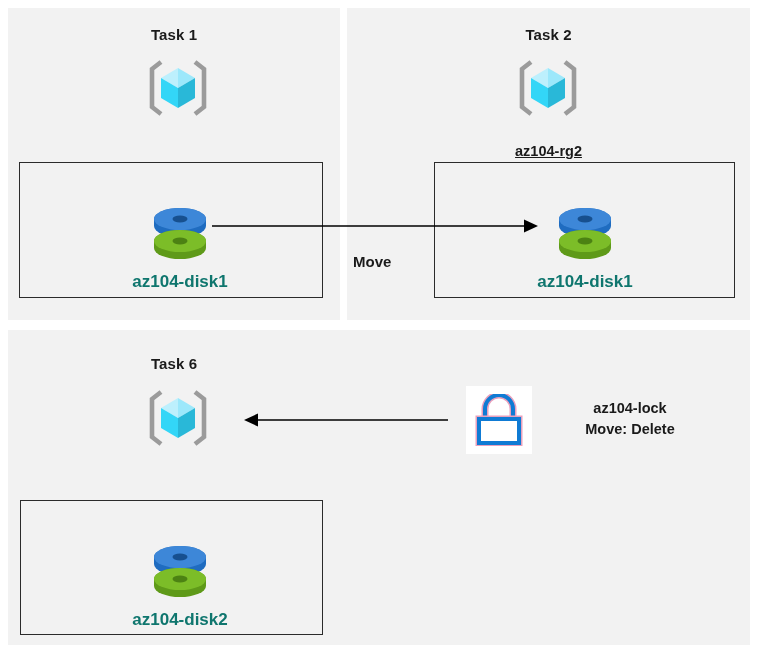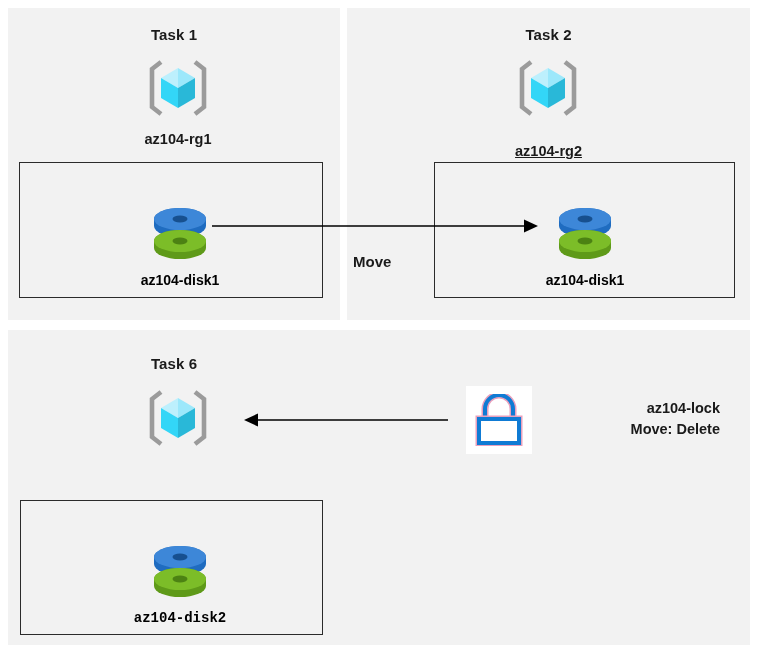--- a/index.html
+++ b/index.html
@@ -73,29 +73,29 @@
     position: absolute;
     width: 62px;
     height: 56px;
   }
   #disk-icon-1 { left: 141px; top: 196px; }
   #disk-icon-2 { left: 207px; top: 196px; }
   #disk-icon-3 { left: 141px; top: 212px; }
 
   .disk-label {
     position: absolute;
-    font-size: 14px;
-    font-weight: bold;
-    color: #000000;
+    font-size: 17px;
+    font-weight: bold;
+    color: #0f766e;
     text-align: center;
     white-space: nowrap;
   }
   #disk-label-1 { left: 22px;  top: 264px; width: 300px; }
   #disk-label-2 { left: 88px;  top: 264px; width: 300px; }
-  #disk-label-3 { left: 22px;  top: 280px; width: 300px; font-family: Liberation Mono, monospace; }
+  #disk-label-3 { left: 22px;  top: 280px; width: 300px; }
 
   .arrow-svg {
     position: absolute;
     overflow: visible;
   }
   #move-arrow  { left: 212px; top: 218px; }
   #lock-arrow  { left: 240px; top: 412px; }
 
   .arrow-label {
     position: absolute;
@@ -120,21 +120,21 @@
     left: 8px;
     top: 8px;
     width: 50px;
     height: 52px;
   }
   .lock-text {
     position: absolute;
     left: 540px;
     top: 398px;
     width: 180px;
-    text-align: right;
+    text-align: center;
     font-size: 14.5px;
     font-weight: bold;
     color: #1a1a1a;
     line-height: 21px;
   }
   .lock-text div { white-space: nowrap; }
 </style>
 </head>
 <body>
 
@@ -151,21 +151,20 @@
         </g>
         <g>
           <polygon points="31,10 48,20 31,30" fill="#9ce8fb"></polygon>
           <polygon points="31,10 14,20 31,30" fill="#bdf0fd"></polygon>
           <polygon points="14,20 31,30 31,50 14,40" fill="#33d6f7"></polygon>
           <polygon points="48,20 31,30 31,50 48,40" fill="#29b8d8"></polygon>
         </g>
       </svg>
     </div>
 
-    <div class="rg-label" id="rg-label-1">az104-rg1</div>
 
     <div class="inner-box" id="box-task1"></div>
 
     <div class="disk-icon" id="disk-icon-1">
       <svg viewBox="0 0 62 56" width="62" height="56">
         <g>
           <path d="M5 22 A26 11 0 0 0 57 22 L57 15 A26 11 0 0 0 5 15 Z" fill="#1f6cc0"></path>
           <ellipse cx="31" cy="15" rx="26" ry="11" fill="#3d87d8"></ellipse>
           <ellipse cx="31" cy="15" rx="7.5" ry="3.4" fill="#17508f"></ellipse>
         </g>

